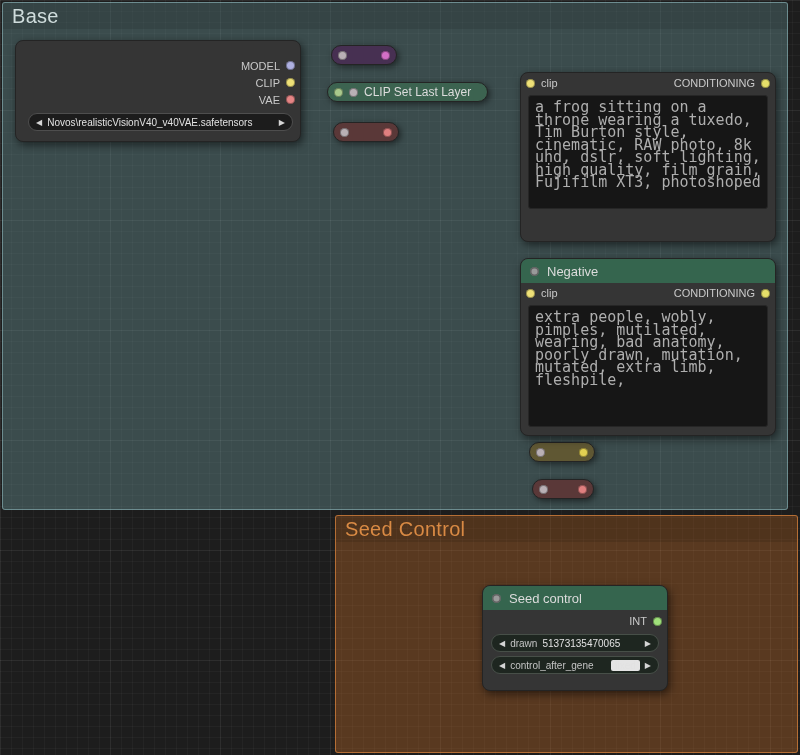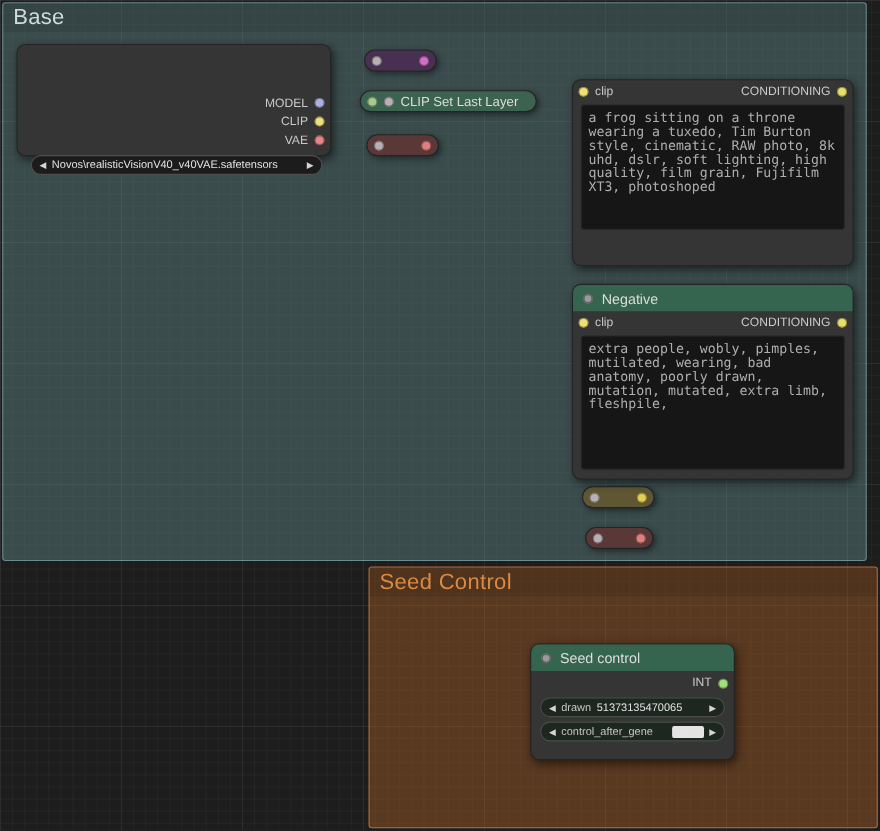--- a/index.html
+++ b/index.html
@@ -77,21 +77,21 @@
   }
   .widget .arrow { font-size:8px; color:#d5d5d5; flex:0 0 auto; }
   .widget .w-grow { flex:1 1 auto; overflow:hidden; text-overflow:clip; }
   .widget .w-label { color:#c4c4c4; }
   .widget .w-value { color:#e2e2e2; }
   .value-highlight { background:#e4e4e4; color:#1c1c1c; padding:0 4px; border-radius:2px; }
 
   .prompt-box {
     background:#161616; border-radius:3px; border:1px solid #262626;
     color:#aeaeae; font-family:"DejaVu Sans Mono", monospace;
-    font-size:12px; line-height:12.5px; padding:5px 6px;
+    font-size:15px; line-height:12.5px; padding:5px 6px;
     white-space:pre-wrap; word-break:break-word; overflow:hidden;
   }
 
   
   .pill {
     position:absolute; height:20px; border-radius:10px; border:1px solid #242424;
     display:flex; align-items:center; gap:6px; padding:0 6px;
     box-shadow: 2px 2px 6px rgba(0,0,0,0.5);
     color:#dcdcdc; font-size:12px; white-space:nowrap;
   }
@@ -104,21 +104,21 @@
   .pill .spacer { flex:1 1 auto; }
 
   .pill-purple { left:331px; top:45px;  width:66px;  background:#47305o; background:#473052; }
   .pill-clipset{ left:327px; top:82px;  width:161px; background:#3c6350; }
   .pill-red1   { left:333px; top:122px; width:66px;  background:#5a3838; }
   .pill-olive  { left:529px; top:442px; width:66px;  background:#5f5733; }
   .pill-red2   { left:532px; top:479px; width:62px;  background:#5a3838; }
 
   
   .node-ckpt { left:15px; top:40px; width:286px; height:102px; }
-  .node-ckpt .rows { padding-top:5px;margin-top:39px; }
+  .node-ckpt .rows { padding-top:16px; }
   .node-ckpt .widget { margin:5px 7px 0 12px; }
 
   .node-pos { left:520px; top:72px;  width:256px; height:170px; }
   .node-neg { left:520px; top:258px; width:256px; height:178px; }
   .node-pos .prompt-box { margin:2px 7px; height:114px; }
   .node-neg .prompt-box { margin:2px 7px; height:122px; }
 
   .node-seed { left:482px; top:585px; width:186px; height:106px; }
   .node-seed .slot-row.out { height:18px; margin-top:2px; }
   .node-seed .widget { margin:4px 8px 0 8px; background:#1e2620; border-color:#474f48; }

